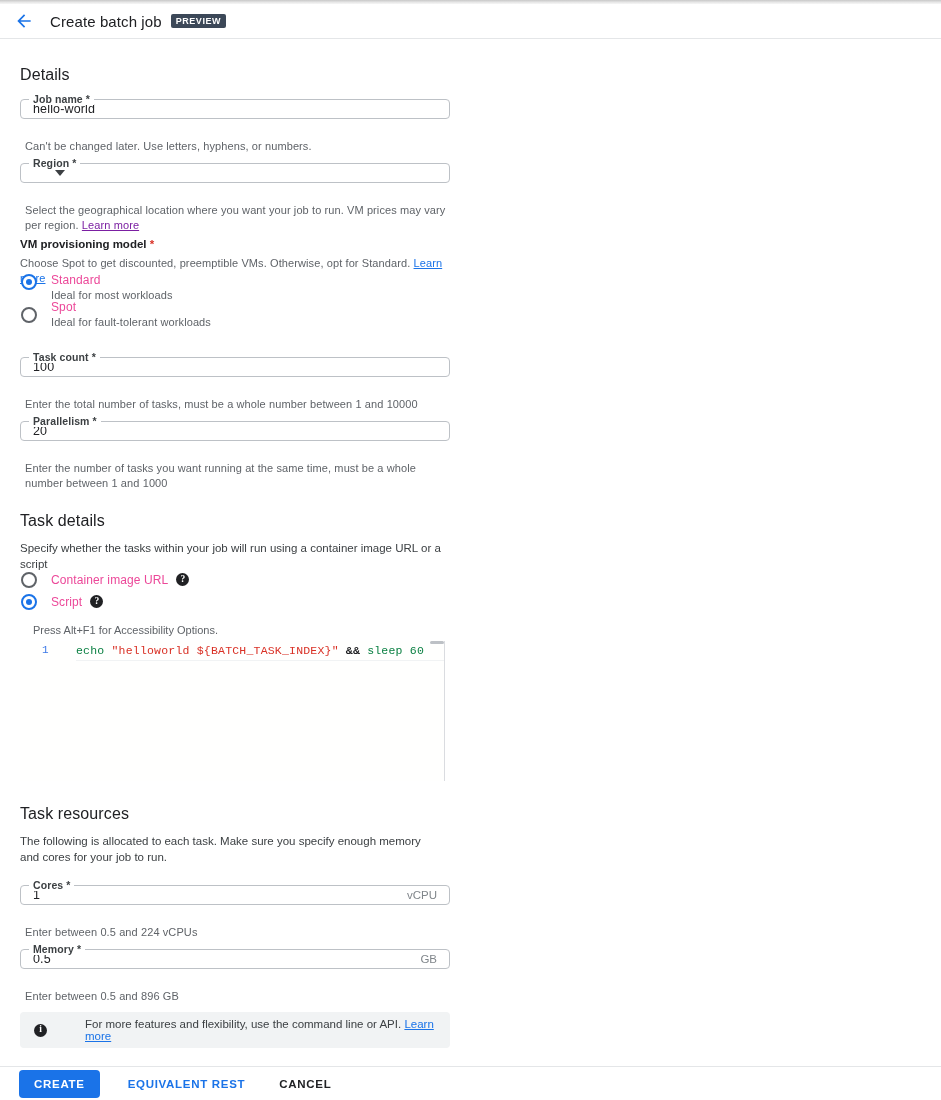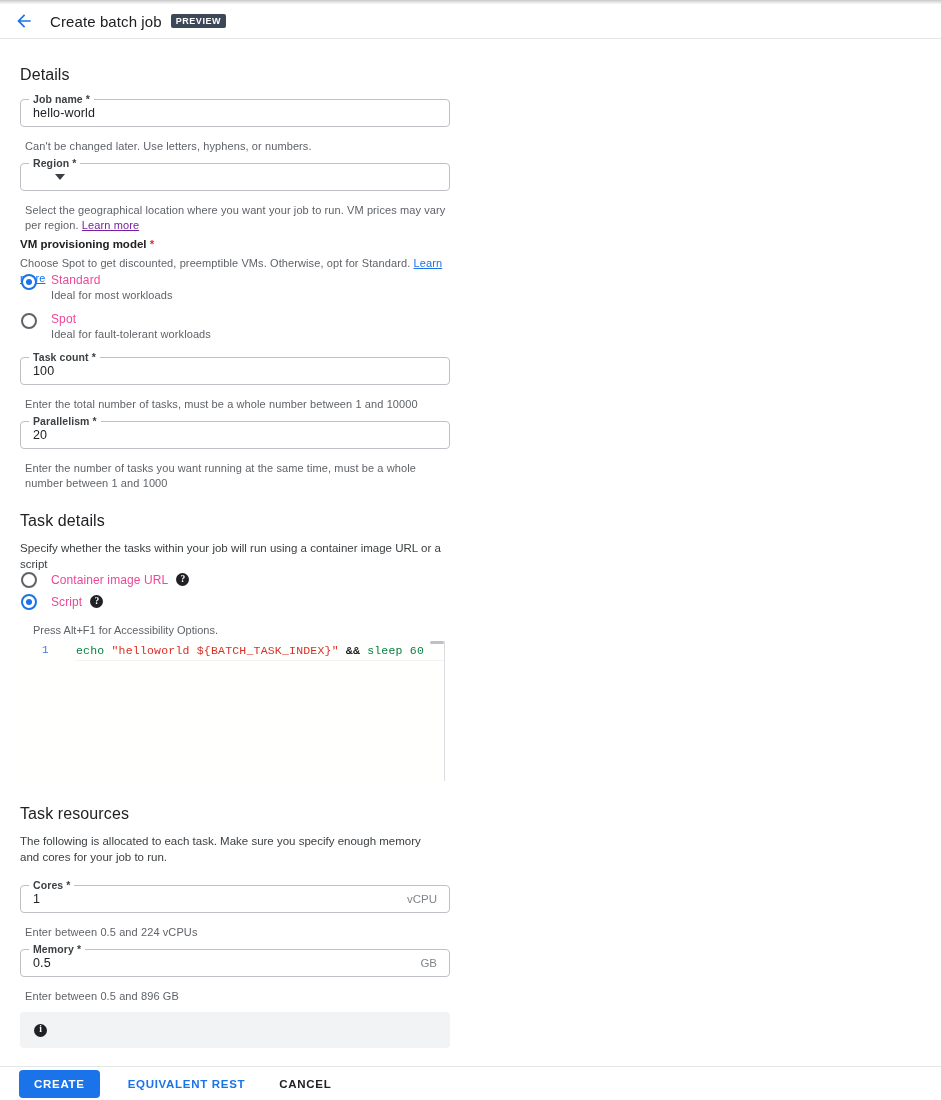--- a/index.html
+++ b/index.html
@@ -73,21 +73,21 @@
 
   a.link { color: #1a73e8; text-decoration: underline; cursor: pointer; }
   a.link.visited { color: #7b1fa2; }
 
   .req { color: #d93025; }
 
   
   .field {
     position: relative;
     width: 430px;
-    height: 28px;
+    height: 20px;
     border: 1px solid #bdc1c6;
     border-radius: 4px;
     background: #fff;
     display: flex; align-items: center;
     padding: 0 12px;
   }
   .field .fl-label {
     position: absolute;
     top: -7px; left: 8px;
     background: #fff;
@@ -282,21 +282,21 @@
     </div>
 
     <div class="radio-row" style="position:absolute; top:233px; left:1px;">
       <div class="radio checked"></div>
       <div style="margin-left:14px;">
         <div class="radio-label">Standard</div>
         <div class="radio-sub" style="margin-top:2px;">Ideal for most workloads</div>
       </div>
     </div>
 
-    <div class="radio-row" style="position:absolute; top:272px; left:1px;">
+    <div class="radio-row" style="position:absolute; top:260px; left:1px;align-items:center;">
       <div class="radio"></div>
       <div style="margin-left:14px;">
         <div class="radio-label">Spot</div>
         <div class="radio-sub" style="margin-top:2px;">Ideal for fault-tolerant workloads</div>
       </div>
     </div>
 
     <div class="field" style="position:absolute; top:317px; left:0;">
       <span class="fl-label">Task count *</span>
       <input class="fl-value" type="text" readonly="" value="100" style="">
@@ -345,20 +345,21 @@
 
     <div class="field" style="position:absolute; top:909px; left:0;">
       <span class="fl-label">Memory *</span>
       <input class="fl-value" type="text" readonly="" value="0.5" style="">
       <span class="suffix">GB</span>
     </div>
     <div class="helper" style="position:absolute; top:949px; left:5px;">Enter between 0.5 and 896 GB</div>
 
     <div class="banner" style="position:absolute; top:972px; left:0;">
       <span class="info-icon">i</span>
+      <span class="banner-text"><span>For more features and flexibility, use the command line or API. </span><a class="link">Learn more</a></span>
     </div>
 
   </div>
 </div>
 
 <div class="footer">
   <button class="btn-create">CREATE</button>
   <button class="btn-text blue">EQUIVALENT REST</button>
   <button class="btn-text dark">CANCEL</button>
 </div>

